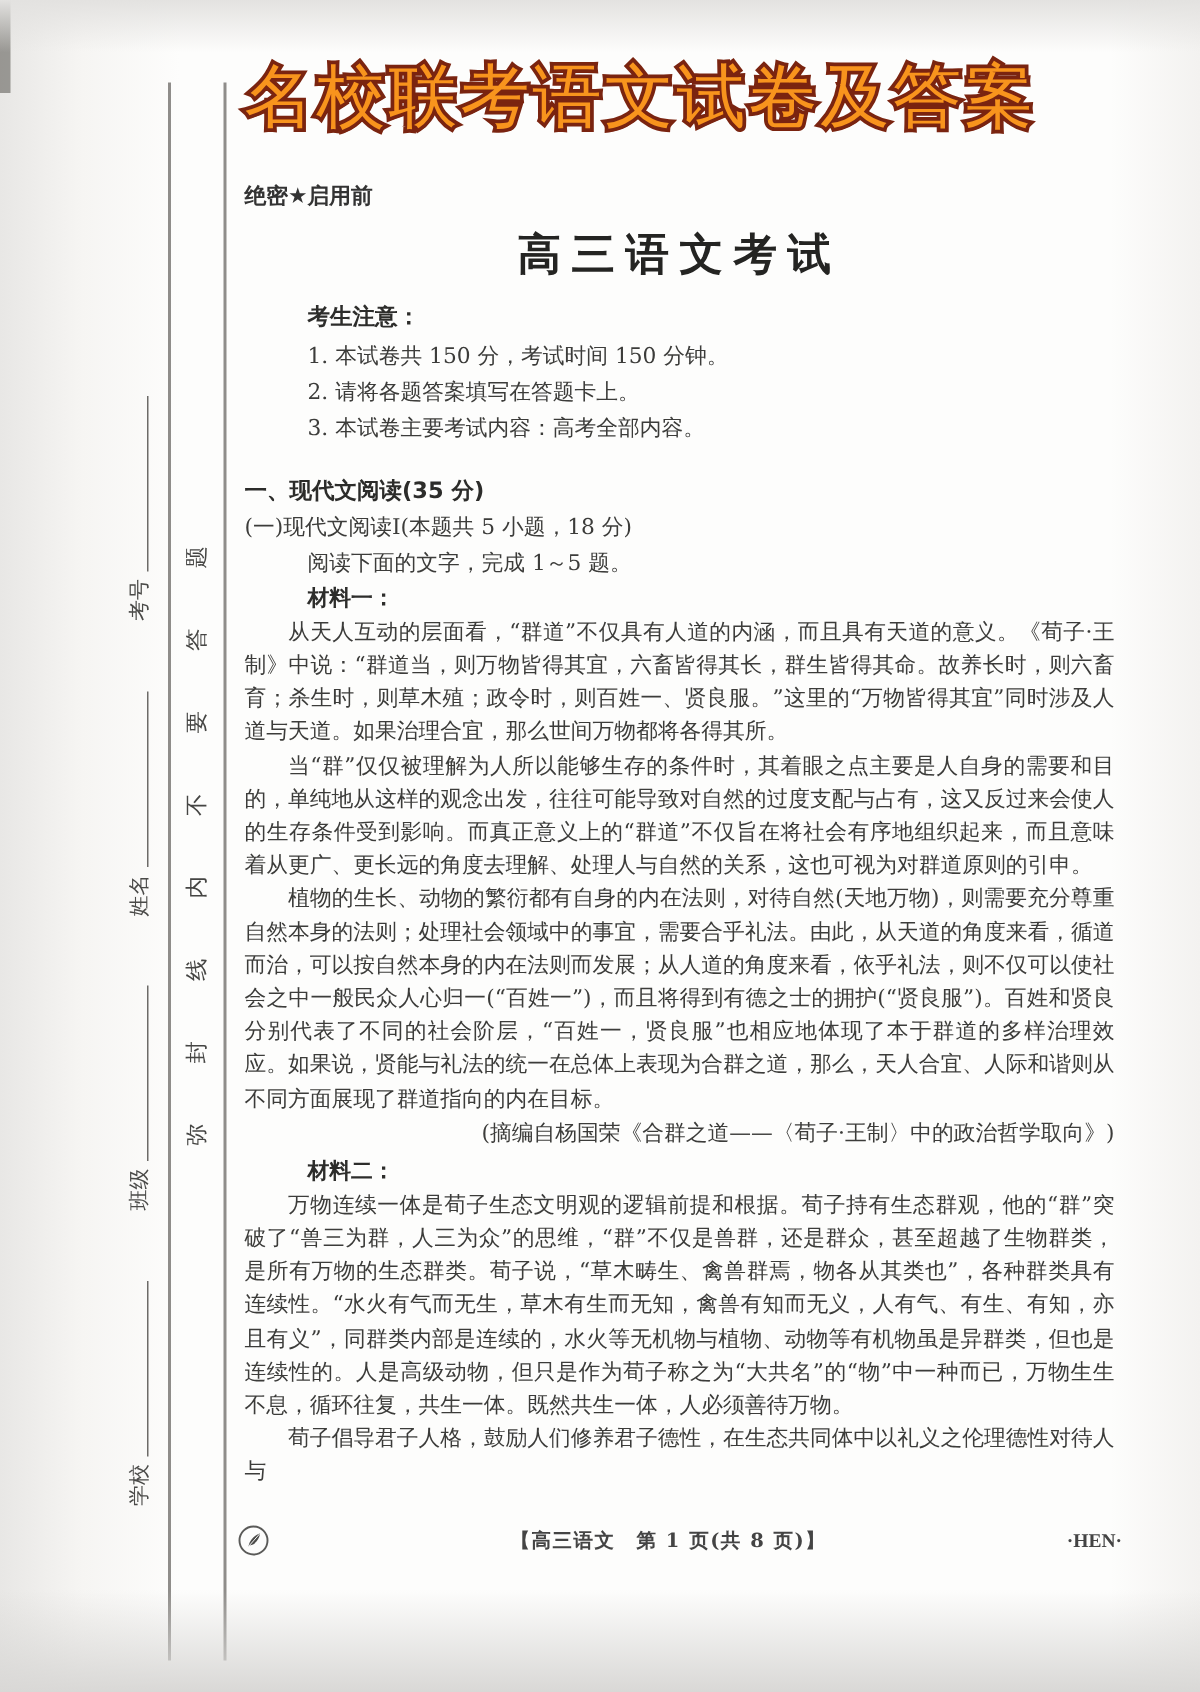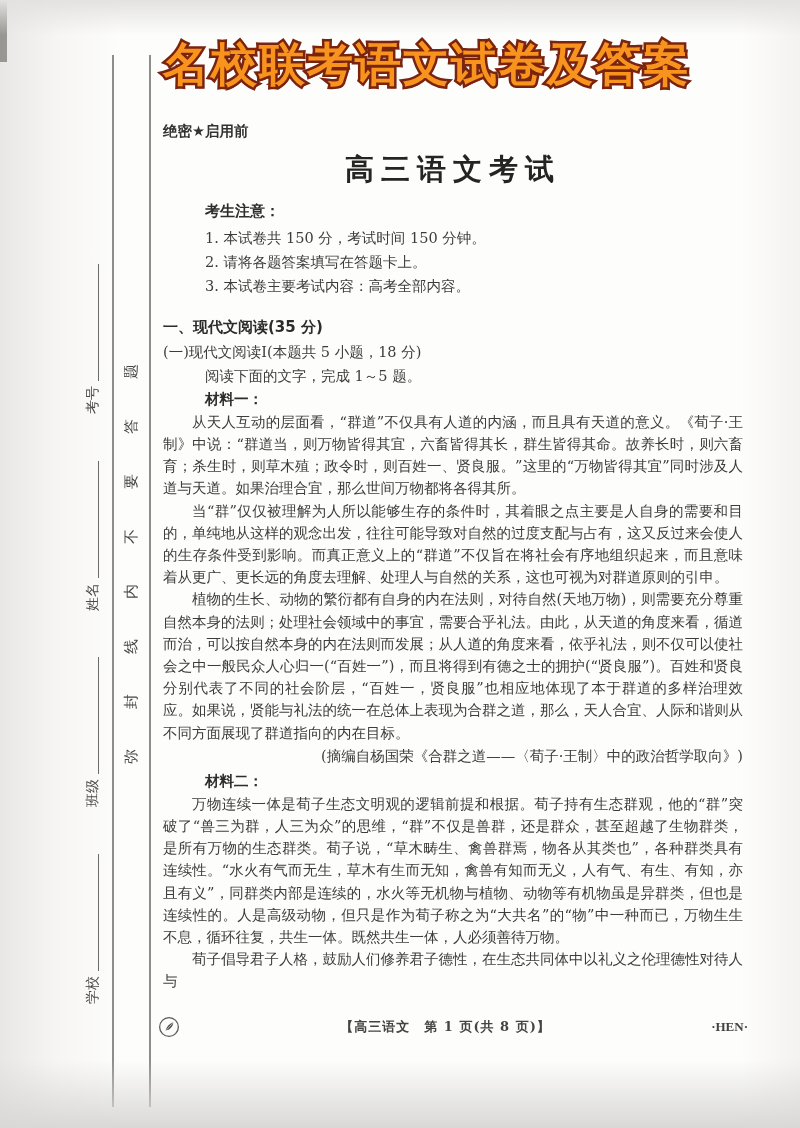--- a/index.html
+++ b/index.html
@@ -17,21 +17,21 @@
   .page::after{ 
     content:""; position:absolute; inset:0; pointer-events:none;
     background:linear-gradient(180deg,#e3e2e0 0,rgba(255,255,255,0) 35px,rgba(255,255,255,0) 1060px,#d9d8d6 1128px);
   }
   .corner-notch{ position:absolute; left:0; top:0; width:7px; height:62px; background:#55534f; opacity:.55; }
 
   
   .banner{
     position:absolute; left:163px; top:34px; width:560px;
     font-family:"DejaVu Sans", sans-serif;
-    font-weight:700; font-size:46px; line-height:60px; letter-spacing:2px;
+    font-weight:400; font-size:46px; line-height:60px; letter-spacing:2px;
     color:#f8941d;
     -webkit-text-stroke:5px #7a2410;
     paint-order:stroke fill;
     text-shadow:1px 2px 0 #7a2410;
     white-space:nowrap; z-index:5;
   }
 
   
   .seal-rule{ position:absolute; top:55px; height:1052px; width:1.5px; background:#8f8d8a; }
   .seal-rule.left{ left:112px; }

